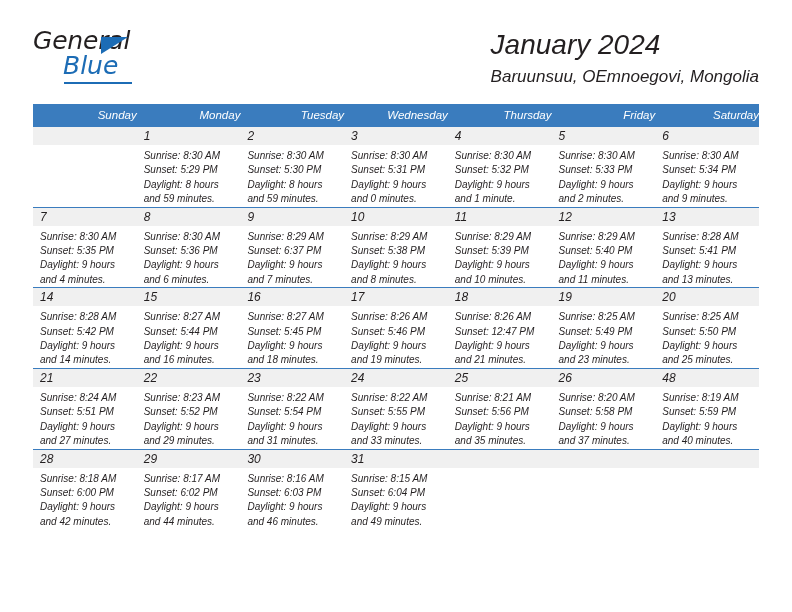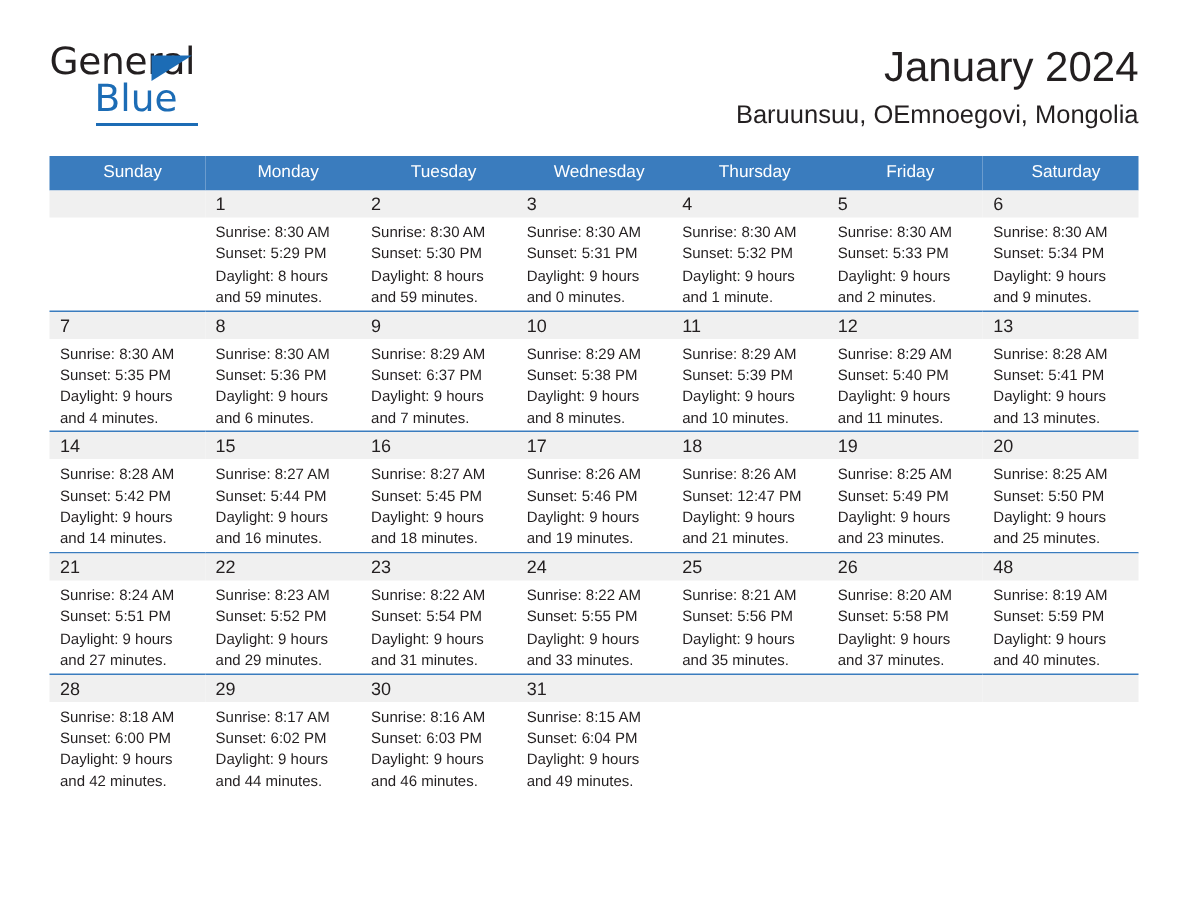--- a/index.html
+++ b/index.html
@@ -12,20 +12,21 @@
     height: 612px;
     font-family: "Liberation Sans", sans-serif;
     color: #231f20;
     overflow: hidden;
   }
   .page {
     position: relative;
     width: 792px;
     height: 576px;
     box-sizing: border-box;
+    font-style: italic;
   }
 
   
   .header {
     position: absolute;
     left: 33px;
     top: 28px;
     right: 33px;
     height: 68px;
   }
@@ -71,21 +72,20 @@
     top: 54px;
     width: 68px;
     height: 2px;
     background: #1c6cb5;
   }
 
   .title-block {
     position: absolute;
     right: 0;
     top: 0;
-    text-align: right;
   }
   .month-title {
     font-size: 28px;
     font-weight: normal;
     color: #231f20;
     line-height: 34px;
     white-space: nowrap;
     font-family: "Liberation Sans", sans-serif;
   }
   .location-subtitle {
@@ -104,21 +104,21 @@
     top: 104px;
     width: 726px;
     border-collapse: collapse;
     table-layout: fixed;
   }
   .calendar th {
     background: #3a7cbe;
     color: #ffffff;
     font-size: 11.5px;
     font-weight: normal;
-    text-align: center;
+    text-align: right;
     padding: 5px 0 5px 7px;
     height: 12px;
     line-height: 13px;
     border: none;
   }
   .calendar td {
     vertical-align: top;
     padding: 0;
     border-top: 1px solid #3a7cbe;
     height: 79px;

